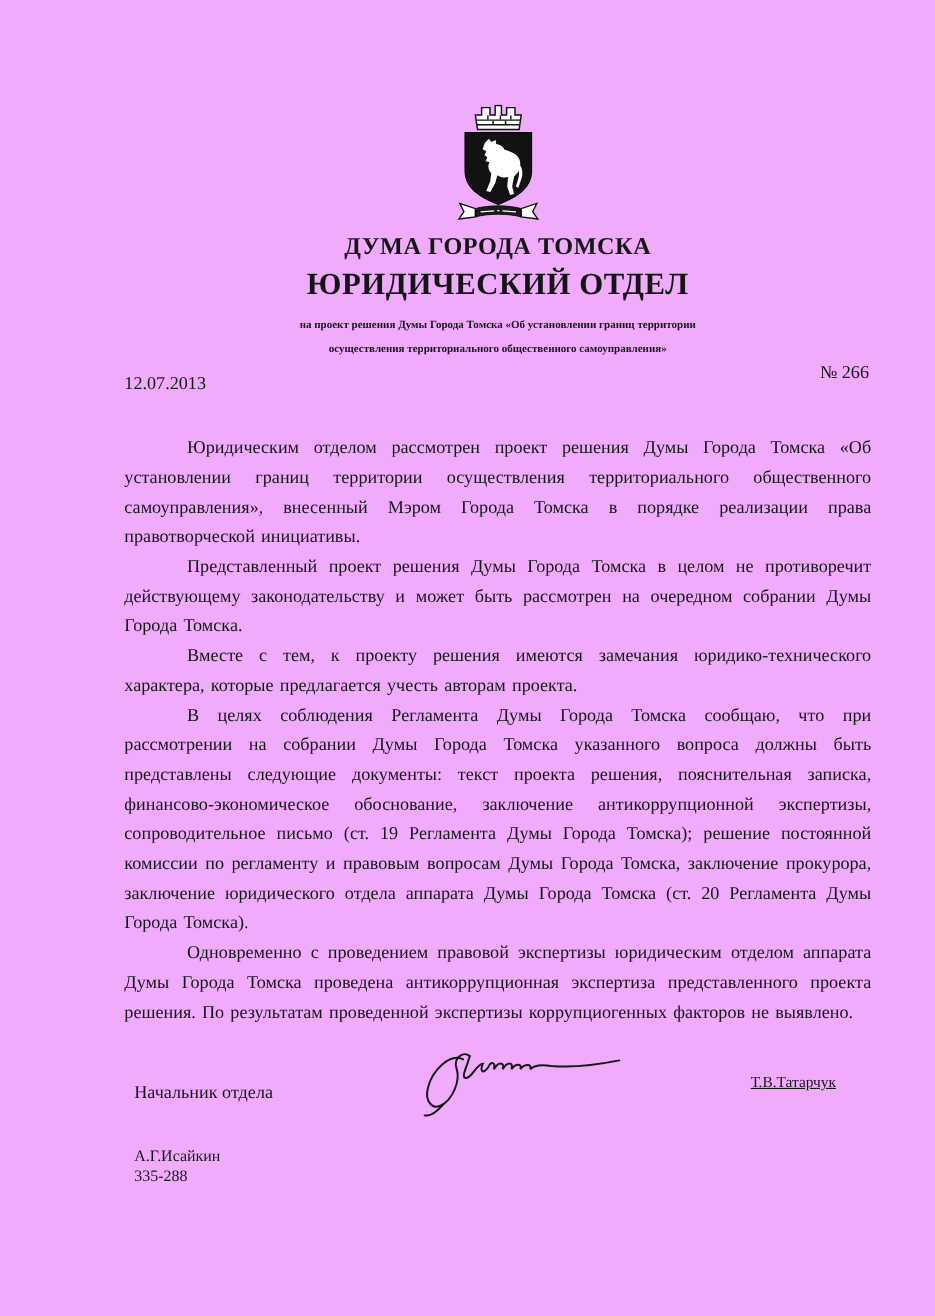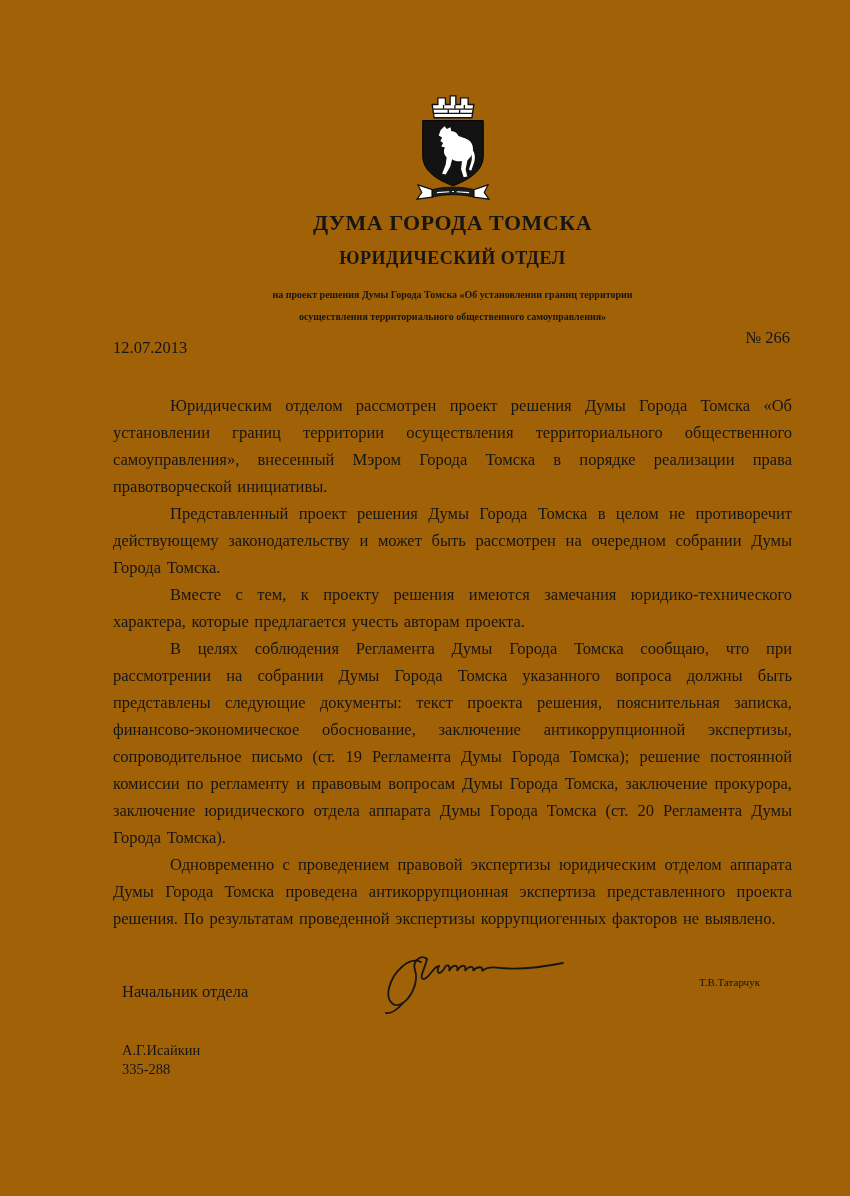--- a/index.html
+++ b/index.html
@@ -1,21 +1,21 @@
 <!DOCTYPE html>
 <html><head>
 <meta charset="utf-8">
 <style>
   * { margin: 0; padding: 0; box-sizing: border-box; }
   html, body { background: #e8e8e8; }
   .page {
     width: 850px;
     height: 1196px;
     margin: 0 auto;
-    background: #a16207;
+    background: #f0abfc;
     color: #151515;
     font-family: "Liberation Serif", "DejaVu Serif", serif;
     padding: 0 58px 0 113px;
     position: relative;
     overflow: hidden;
   }
   .emblem {
     width: 96px;
     margin: 0 auto;
     padding-top: 95px;
@@ -24,21 +24,21 @@
   .org-name {
     text-align: center;
     font-size: 22px;
     line-height: 26px;
     font-weight: bold;
     letter-spacing: 0.5px;
     margin-top: 5px;
   }
   .dept-name {
     text-align: center;
-    font-size: 18px;
+    font-size: 28px;
     line-height: 26px;
     font-weight: bold;
     letter-spacing: 0.5px;
     margin-top: 9px;
   }
   .doc-title {
     text-align: center;
     font-size: 15px;
     line-height: 18px;
     font-weight: bold;
@@ -66,21 +66,21 @@
     text-indent: 57px;
     word-spacing: 1.5px;
   }
   .sig-block {
     position: relative;
     margin-top: 20px;
     height: 70px;
   }
   .sig-position { position: absolute; left: 9px; top: 30px; font-size: 16.5px; }
   .sig-scrawl   { position: absolute; left: 268px; top: -6px; }
-  .sig-name     { position: absolute; right: 32px; top: 24px; font-size: 11px; }
+  .sig-name     { position: absolute; right: 32px; top: 24px; font-size: 14px; text-decoration: underline; }
   .exec-block {
     margin-top: 19px;
     font-size: 14.5px;
     line-height: 19px;
     padding-left: 9px;
   }
 </style>
 </head>
 <body>
 

